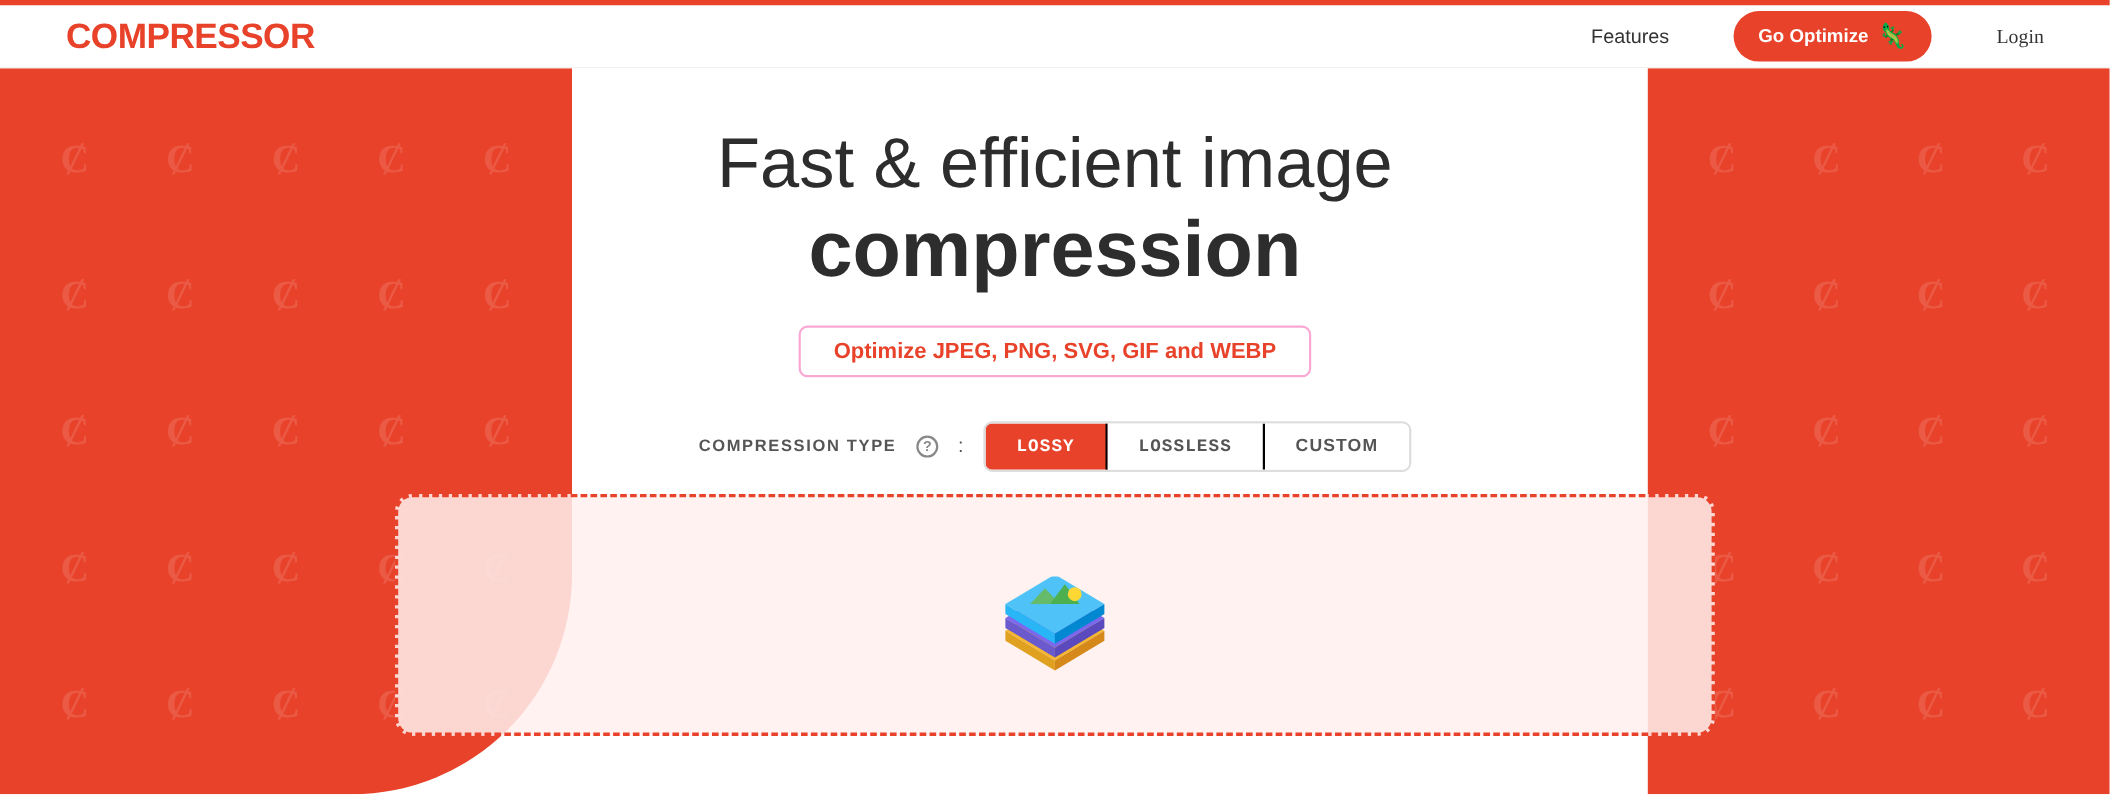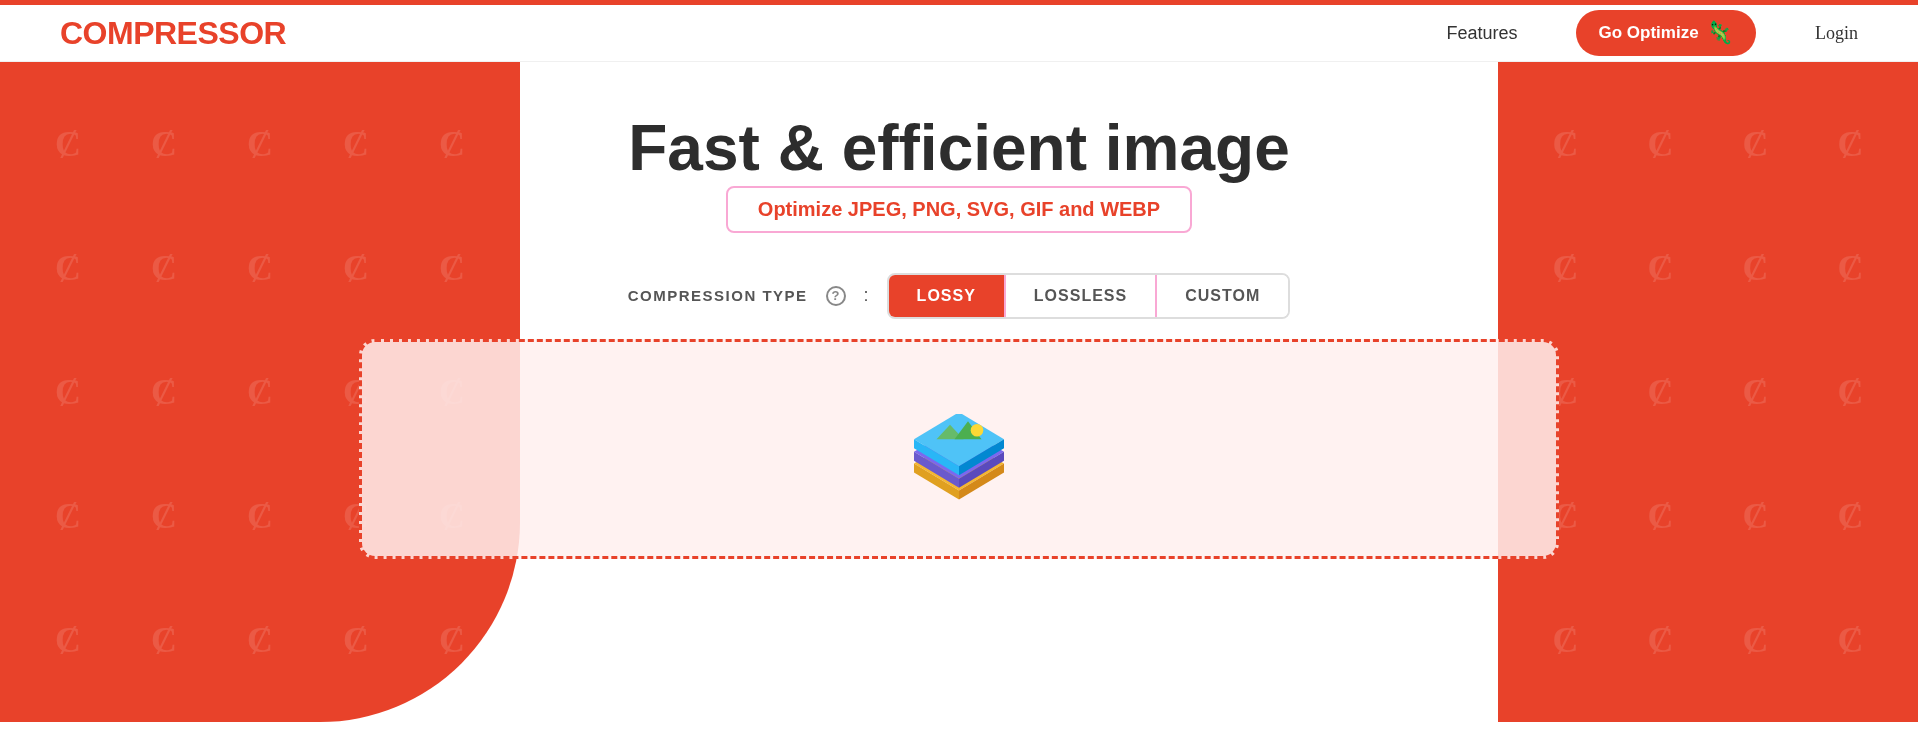--- a/index.html
+++ b/index.html
@@ -133,21 +133,21 @@
       position: relative;
       z-index: 10;
       display: flex;
       flex-direction: column;
       align-items: center;
       padding-top: 50px;
     }
 
     .hero-title {
       font-size: 64px;
-      font-weight: 700;
+      font-weight: 400;
       color: #2d2d2d;
       text-align: center;
       line-height: 1.15;
       margin-bottom: 0;
     }
     .hero-title-bold {
       font-size: 72px;
       font-weight: 800;
       color: #2d2d2d;
       text-align: center;
@@ -207,21 +207,22 @@
       border: none;
       cursor: pointer;
       background: #fff;
       color: #555;
     }
     .comp-btn.active {
       background: #e8422a;
       color: #fff;
     }
     .comp-btn:not(:last-child) {
-      border-right: 2px solid #f9a8d4;
+      border-right: 2px solid #000000;
+      font-family: Liberation Mono, monospace;
     }
 
     
     .drop-zone-wrapper {
       width: 1200px;
       position: relative;
       z-index: 10;
     }
     .drop-zone {
       width: 100%;
@@ -326,20 +327,21 @@
       <span class="watermark-c">Ȼ</span>
       <span class="watermark-c">Ȼ</span>
       <span class="watermark-c">Ȼ</span>
       <span class="watermark-c">Ȼ</span>
     </div>
   </div>
 
   <div class="center-content">
 
     <h1 class="hero-title">Fast &amp; efficient image</h1>
+    <h1 class="hero-title-bold">compression</h1>
 
     <div class="subtitle-badge">Optimize JPEG, PNG, SVG, GIF and WEBP</div>
 
     <div class="compression-type-row">
       <span class="compression-label">COMPRESSION TYPE</span>
       <span class="compression-help">?</span>
       <span style="color:#555; font-size:18px; margin: 0 4px;">:</span>
       <div class="compression-buttons">
         <button class="comp-btn active">
           <span>LOSSY</span>

